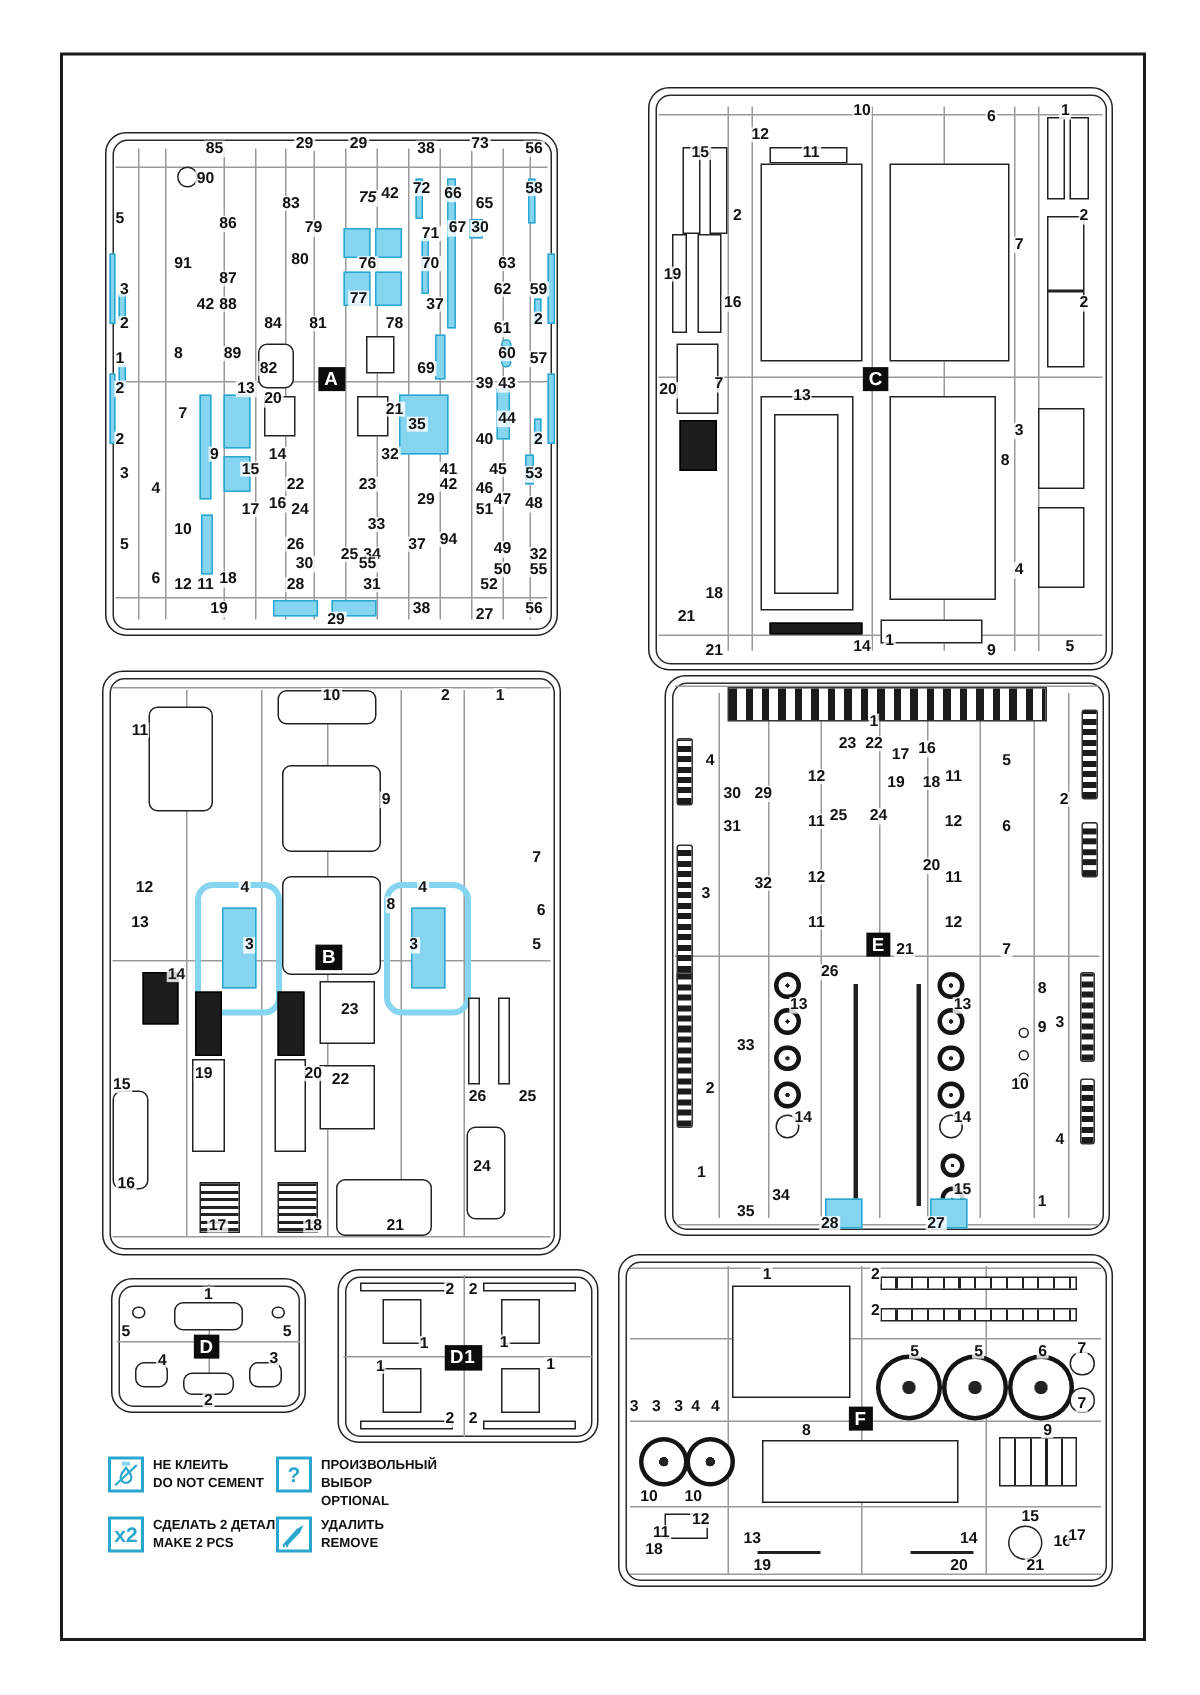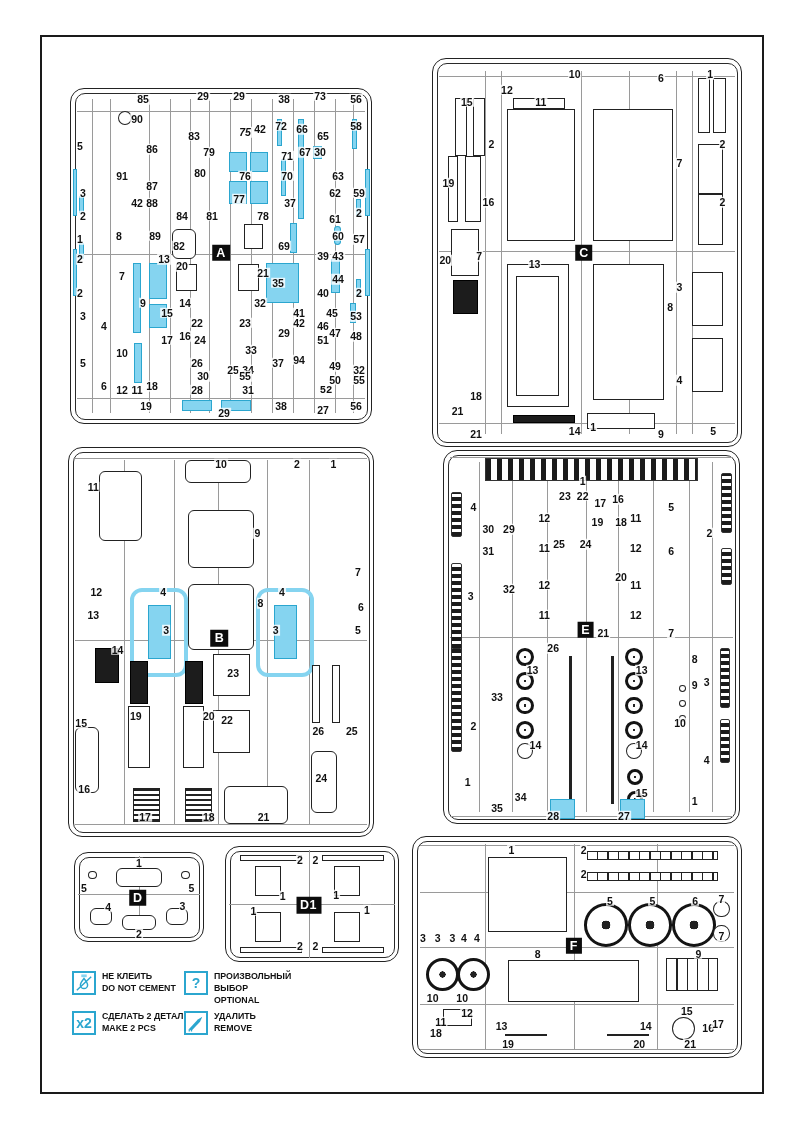--- a/index.html
+++ b/index.html
@@ -206,21 +206,21 @@
       <span class="pn" style="left: 88%; top: 87%;">50</span>
       <span class="pn" style="left: 96%; top: 87%;">55</span>
       <span class="pn" style="left: 11%; top: 89%;">6</span>
       <span class="pn" style="left: 17%; top: 90%;">12</span>
       <span class="pn" style="left: 22%; top: 90%;">11</span>
       <span class="pn" style="left: 27%; top: 89%;">18</span>
       <span class="pn" style="left: 44%; top: 86%;">30</span>
       <span class="pn" style="left: 42%; top: 90%;">28</span>
       <span class="pn" style="left: 58%; top: 86%;">55</span>
       <span class="pn" style="left: 59%; top: 90%;">31</span>
-      <span class="pn" style="left: 85%; top: 90%; font-family: Liberation Mono, monospace;">52</span>
+      <span class="pn" style="left: 85%; top: 90%;">52</span>
       <span class="pn" style="left: 25%; top: 95%;">19</span>
       <span class="pn" style="left: 51%; top: 97%;">29</span>
       <span class="pn" style="left: 70%; top: 95%;">38</span>
       <span class="pn" style="left: 84%; top: 96%;">27</span>
       <span class="pn" style="left: 95%; top: 95%;">56</span>
       <span class="badge" style="left: 50%; top: 49%;">A</span>
     </div>
   <div class="sprue" style="left:432px;top:58px;width:308px;height:387px;">
       <div class="rln v" style="left: 17%;"></div>
       <div class="rln v" style="left: 22%;"></div>

